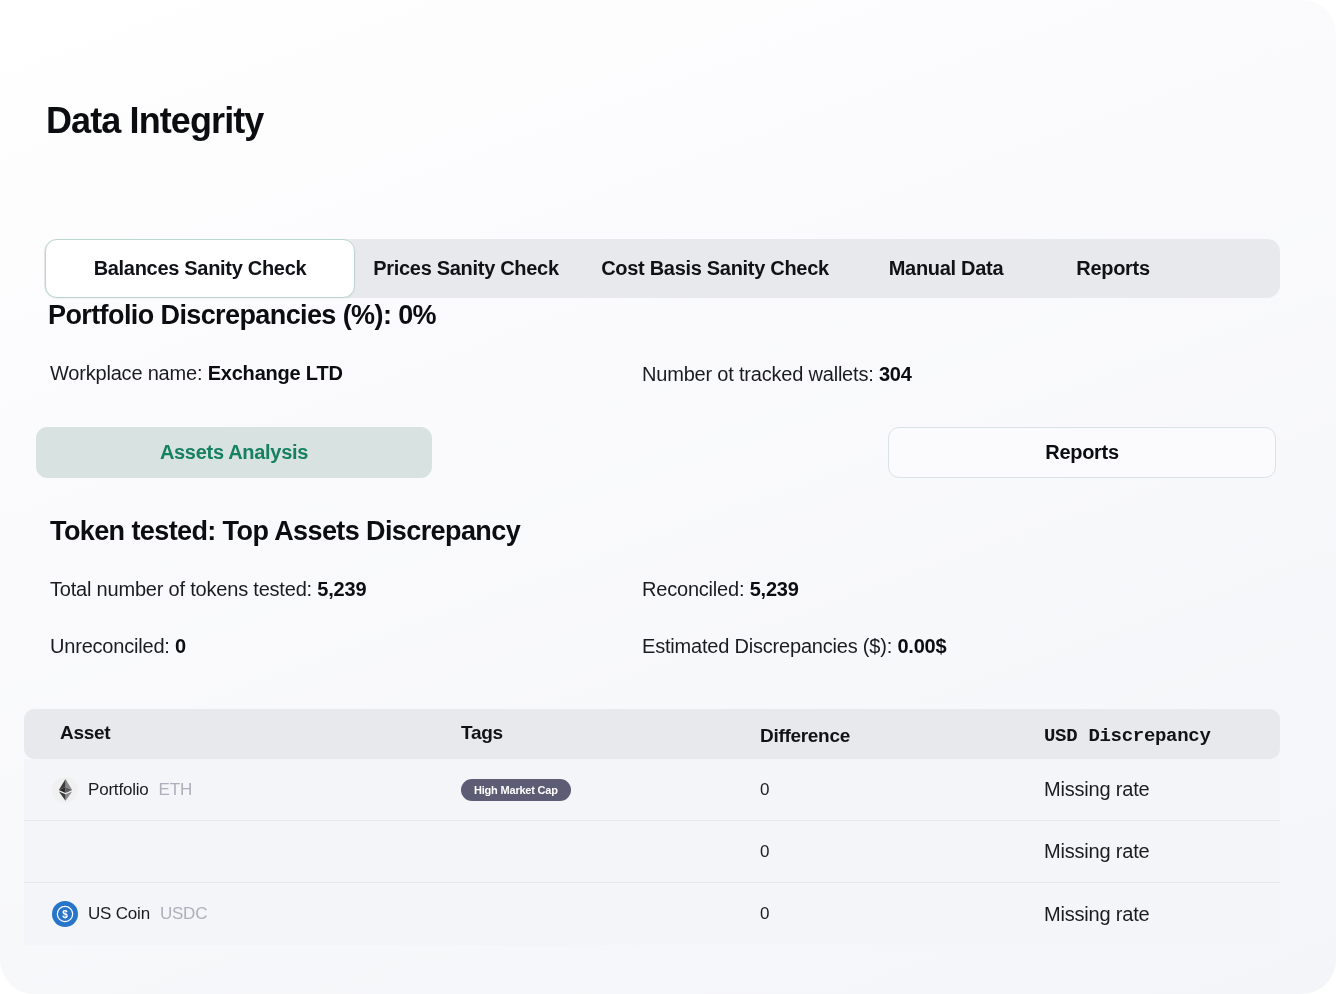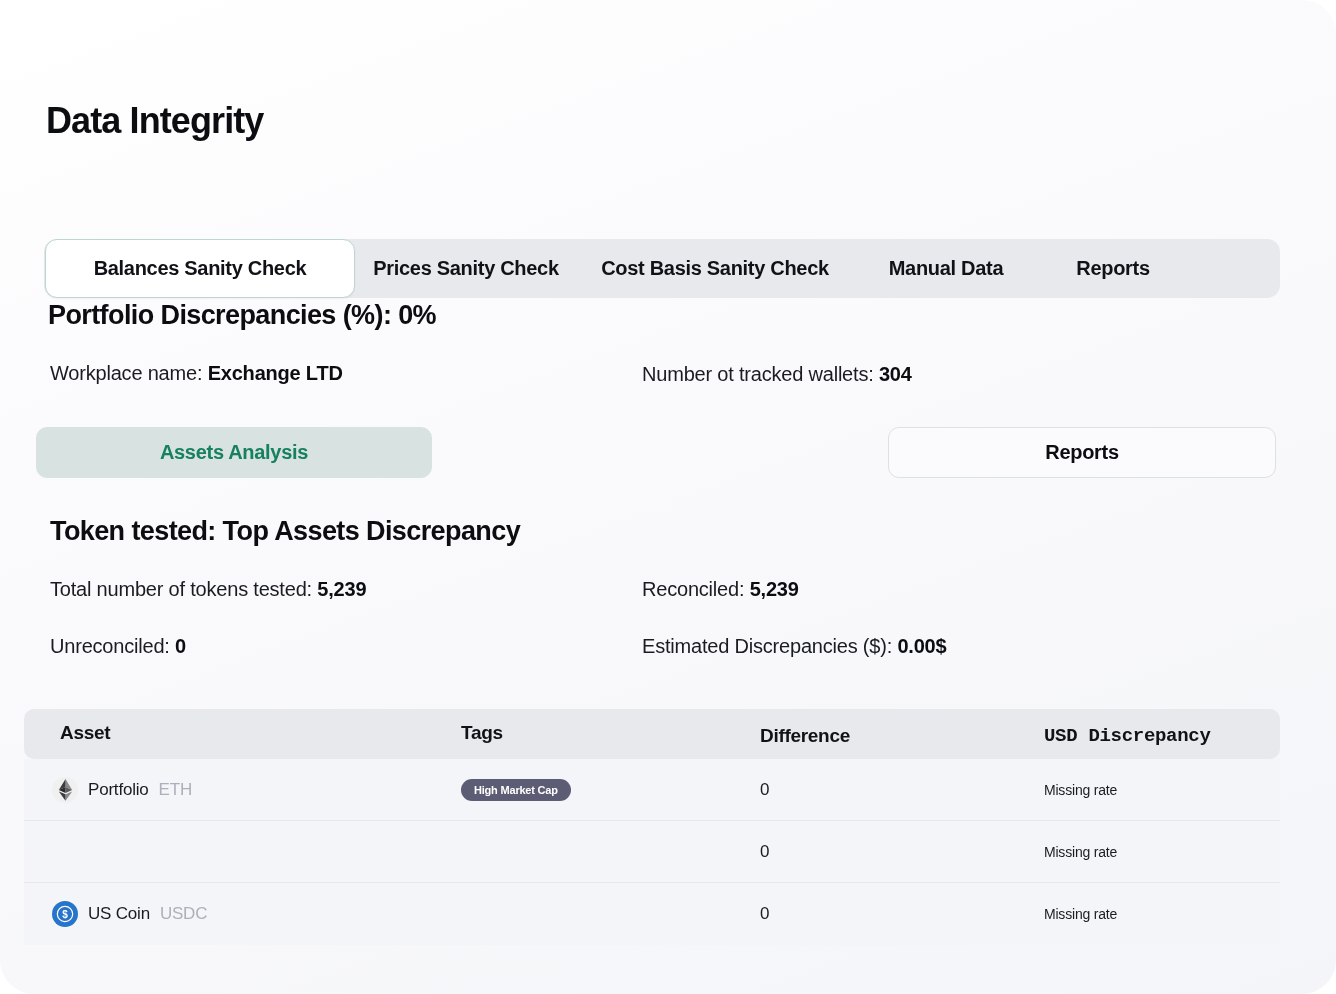--- a/index.html
+++ b/index.html
@@ -238,21 +238,21 @@
     font-size: 17px;
     color: #1a1c21;
   }
   .cell-usd {
     position: absolute;
     left: 1020px;
     top: 0;
     height: 100%;
     display: flex;
     align-items: center;
-    font-size: 14px;
+    font-size: 20px;
     color: #1a1c21;
     letter-spacing: -0.2px;
   }
 
   
   .coin {
     width: 26px; height: 26px;
     border-radius: 50%;
     flex: 0 0 26px;
     display: flex;

